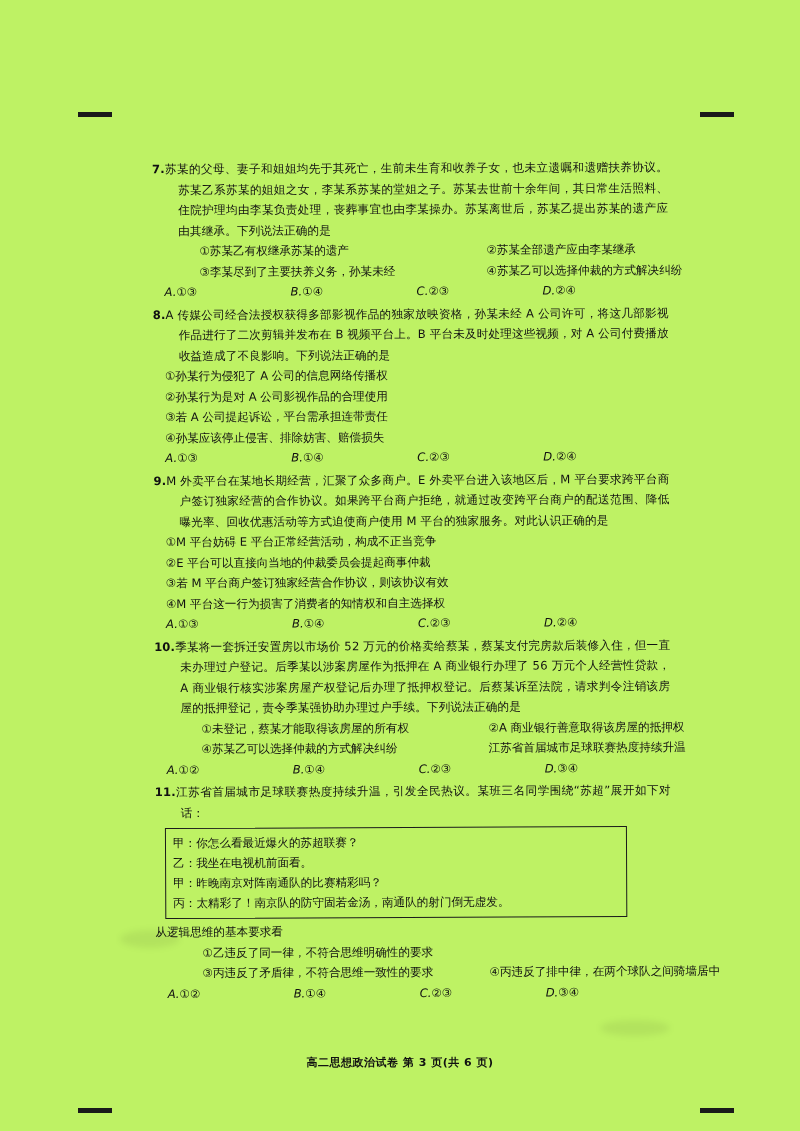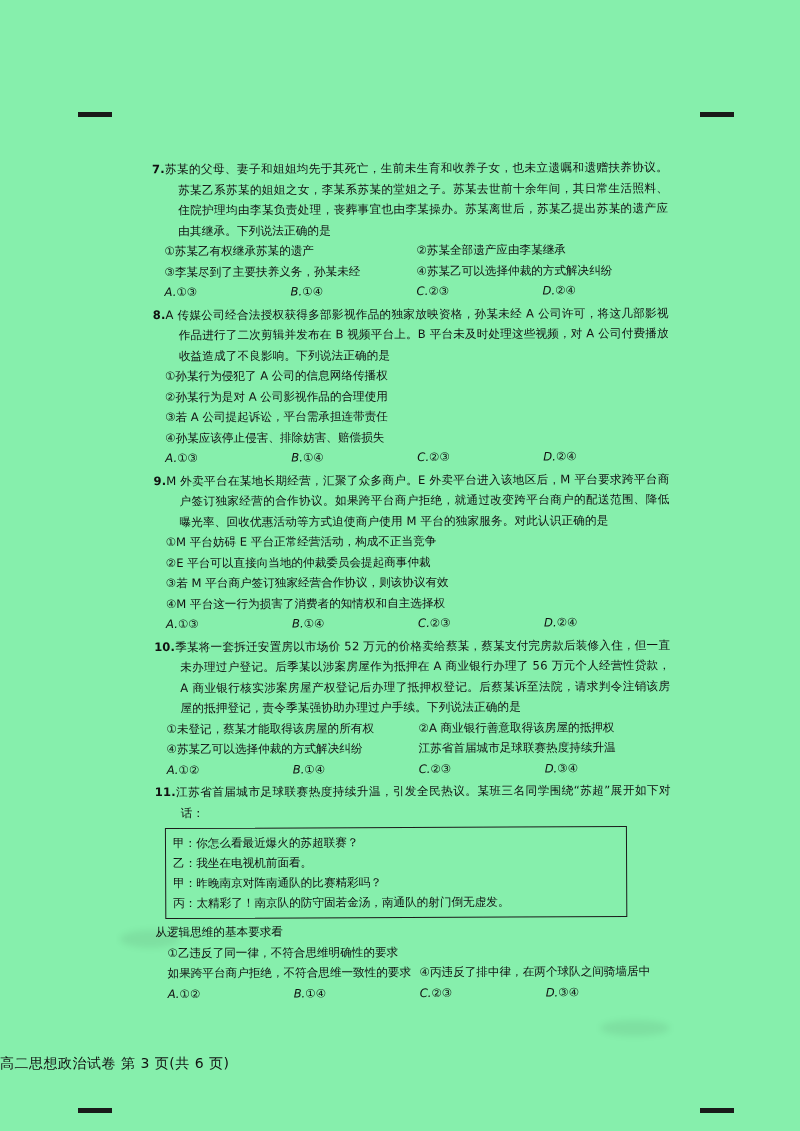--- a/index.html
+++ b/index.html
@@ -13,21 +13,21 @@
     font-family: "DejaVu Sans", "Liberation Sans", sans-serif;
     color: #111111;
     position: relative;
     overflow: hidden;
   }
   .page {
     position: absolute;
     top: 0; left: 0;
     width: 800px;
     height: 1131px;
-    background: #86efac;
+    background: #bef264;
   }
   
   .scan-mark {
     position: absolute;
     background: #1a1a1a;
   }
   .mark-top-left { left: 78px; top: 112px; width: 34px; height: 5px; }
   .mark-top-right { left: 700px; top: 112px; width: 34px; height: 5px; }
   .mark-bot-left { left: 78px; top: 1108px; width: 34px; height: 5px; }
   .mark-bot-right { left: 700px; top: 1108px; width: 34px; height: 5px; }
@@ -63,20 +63,21 @@
     padding-left: 12px;
   }
   .opt-grid {
     display: flex;
     font-size: 11.6px;
     line-height: 20.5px;
     padding-left: 12px;
   }
   .opt-grid > div {
     flex: 0 0 50%;
+    margin-left: 35px;
   }
   .ans-row {
     display: flex;
     font-size: 11.6px;
     line-height: 20.5px;
     padding-left: 12px;
     margin-bottom: 1px;
   }
   .ans-row > span {
     flex: 0 0 25%;
@@ -96,22 +97,23 @@
   }
   .sub-label {
     font-size: 11.6px;
     line-height: 20.5px;
   }
   .footer {
     position: absolute;
     left: 0;
     top: 1055px;
     width: 800px;
-    font-size: 14px;
-    font-weight: 400;
+    text-align: center;
+    font-size: 11px;
+    font-weight: 700;
     letter-spacing: 0.5px;
   }
   .skew {
     transform: rotate(-0.25deg);
     transform-origin: 50% 0%;
   }
   .smudge {
     position: absolute;
     background: rgba(0,0,0,0.06);
     border-radius: 50%;
@@ -203,21 +205,21 @@
         <div class="dialog-line">甲：你怎么看最近爆火的苏超联赛？</div>
         <div class="dialog-line">乙：我坐在电视机前面看。</div>
         <div class="dialog-line">甲：昨晚南京对阵南通队的比赛精彩吗？</div>
         <div class="dialog-line">丙：太精彩了！南京队的防守固若金汤，南通队的射门倒无虚发。</div>
       </div>
       <div class="sub-label">从逻辑思维的基本要求看</div>
       <div class="opt-grid">
         <div>①乙违反了同一律，不符合思维明确性的要求</div>
       </div>
       <div class="opt-grid">
-        <div>如果跨平台商户拒绝，不符合思维一致性的要求</div>
+        <div>③丙违反了矛盾律，不符合思维一致性的要求</div>
         <div>④丙违反了排中律，在两个球队之间骑墙居中</div>
       </div>
       <div class="ans-row">
         <span>A.①②</span>
         <span>B.①④</span>
         <span>C.②③</span>
         <span>D.③④</span>
       </div>
     </div>
 

